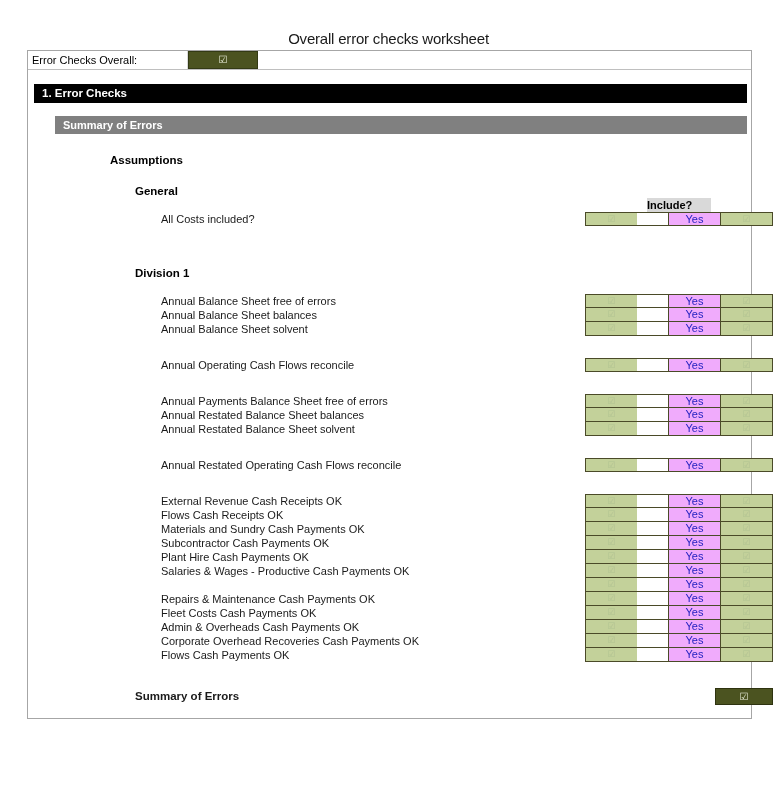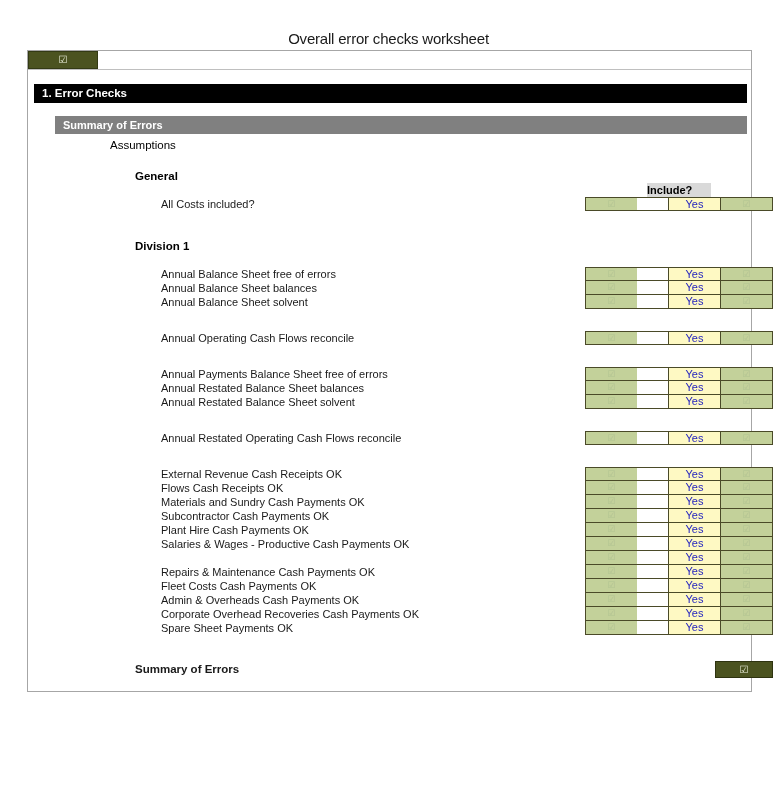--- a/index.html
+++ b/index.html
@@ -106,23 +106,23 @@
   }
 
   
   .body-area {
     position: relative;
     padding-bottom: 8px;
   }
 
   .lvl-1 {            
     font-size: 11.5px;
-    font-weight: normal;
+    font-weight: bold;
     padding-left: 82px;
-    margin-top: 4px;
+    margin-top: 19px;
     height: 14px;
     line-height: 14px;
   }
   .lvl-2 {            
     font-size: 11.5px;
     font-weight: bold;
     padding-left: 107px;
     margin-top: 17px;
     height: 14px;
     line-height: 14px;
@@ -171,21 +171,21 @@
     background: #c3d19a;
     color: #aab98a;
   }
   .cell-chk .chk {
     font-size: 9px;
     color: #b8c795;
     text-shadow: 0 0 0 #b8c795;
   }
   .cell-yes {
     width: 34%;
-    background: #fef9c3;
+    background: #f0abfc;
     color: #1f1fbf;
     font-size: 11px;
     font-weight: normal;
     border-left: 1px solid #4a4a28;
     border-right: 1px solid #4a4a28;
     margin-left: 31px;
   }
 
   
   .include-hdr {
@@ -237,20 +237,21 @@
   }
 </style>
 </head>
 <body>
 
 <div class="page-title">Overall error checks worksheet</div>
 
 <div class="sheet">
 
   <div class="overall-row">
+    <div class="overall-label">Error Checks Overall:</div>
     <div class="overall-box">
       <span class="chk">☑</span>
     </div>
     <div class="overall-rest"></div>
   </div>
 
   <div class="spacer-row"></div>
 
   <div class="section-black">1. Error Checks</div>
 
@@ -274,21 +275,21 @@
               <span class="chk">☑</span>
             </div>
           <div class="cell cell-yes">Yes</div>
           <div class="cell cell-chk">
               <span class="chk">☑</span>
             </div>
         </div>
       </div>
     </div>
 
-    <div class="lvl-2" style="margin-top:28px;">Division 1</div>
+    <div class="lvl-2" style="margin-top:40px;">Division 1</div>
 
     <div class="gap-md"></div>
 
     <div class="group">
       <div class="row">
         <div class="row-label">Annual Balance Sheet free of errors</div>
         <div class="cells">
           <div class="cell cell-chk">
               <span class="chk">☑</span>
             </div>
@@ -527,21 +528,21 @@
           <div class="cell cell-chk">
               <span class="chk">☑</span>
             </div>
           <div class="cell cell-yes">Yes</div>
           <div class="cell cell-chk">
               <span class="chk">☑</span>
             </div>
         </div>
       </div>
       <div class="row">
-        <div class="row-label">Spare Sheet Payments OK</div>
+        <div class="row-label">Flows Cash Payments OK</div>
         <div class="cells">
           <div class="cell cell-chk">
               <span class="chk">☑</span>
             </div>
           <div class="cell cell-yes">Yes</div>
           <div class="cell cell-chk">
               <span class="chk">☑</span>
             </div>
         </div>
       </div>

